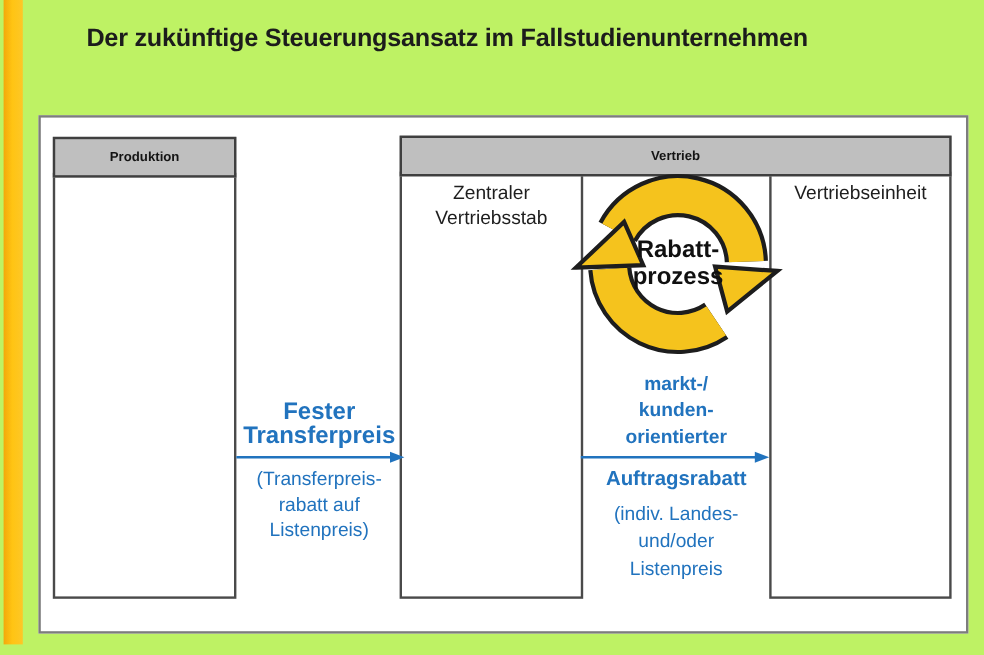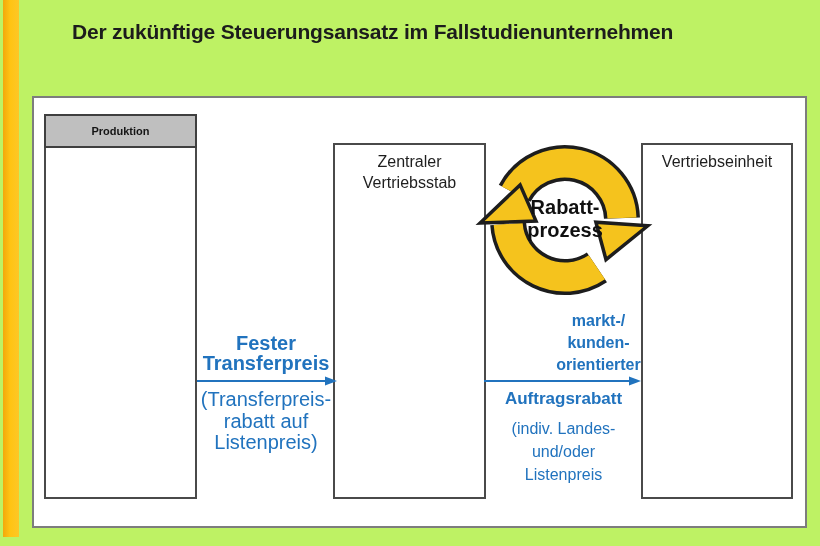--- a/index.html
+++ b/index.html
@@ -33,22 +33,22 @@
   }
   .box-prod{left:44px;top:144px;width:153px;height:355px;}
   .box-colL{left:333px;top:143px;width:153px;height:356px;}
   .box-colR{left:641px;top:143px;width:152px;height:356px;}
   .line{display:block;}
   .cycle-svg{position:absolute;left:473px;top:140px;width:184px;height:160px;z-index:4;}
   .cycle-svg text{font-family:"Liberation Sans",sans-serif;font-size:20px;font-weight:bold;fill:#101010;}
   .arrows-svg{position:absolute;left:0;top:0;width:820px;height:546px;z-index:5;pointer-events:none;}
   .blue-block{position:absolute;text-align:center;color:#2173be;z-index:6;}
   .bb-bold{font-weight:bold;font-size:20px;line-height:20px;}
-  .bb-bold2{font-weight:bold;font-size:16px;line-height:22px;padding-left:35px;}
-  .bb-note{font-size:20px;line-height:21.5px;}
+  .bb-bold2{font-weight:bold;font-size:16px;line-height:22px;}
+  .bb-note{font-size:16px;line-height:21.5px;}
   .bb-note2{font-size:16px;line-height:23px;}
   .bb-sub{font-weight:bold;font-size:17px;line-height:20px;}
   .lblA-title{left:195px;top:333px;width:142px;}
   .lblA-note{left:188px;top:389px;width:156px;}
   .lblB-title{left:486px;top:310px;width:155px;}
   .lblB-sub{left:486px;top:389px;width:155px;}
   .lblB-note{left:482px;top:417px;width:163px;}
 </style>
 </head>
 <body>
@@ -57,20 +57,21 @@
 
   <div class="accent-bar"></div>
 
   <div class="title">Der zukünftige Steuerungsansatz im Fallstudienunternehmen</div>
 
   <div class="frame"></div>
 
   <div class="gray-header hdr-prod">Produktion</div>
   <div class="white-box box-prod"></div>
 
+  <div class="gray-header hdr-vert">Vertrieb</div>
 
   <div class="white-box box-colL">
     <span class="line">Zentraler</span>
     <span class="line">Vertriebsstab</span>
   </div>
 
   <div class="white-box box-colR">
     <span class="line">Vertriebseinheit</span>
   </div>
 

